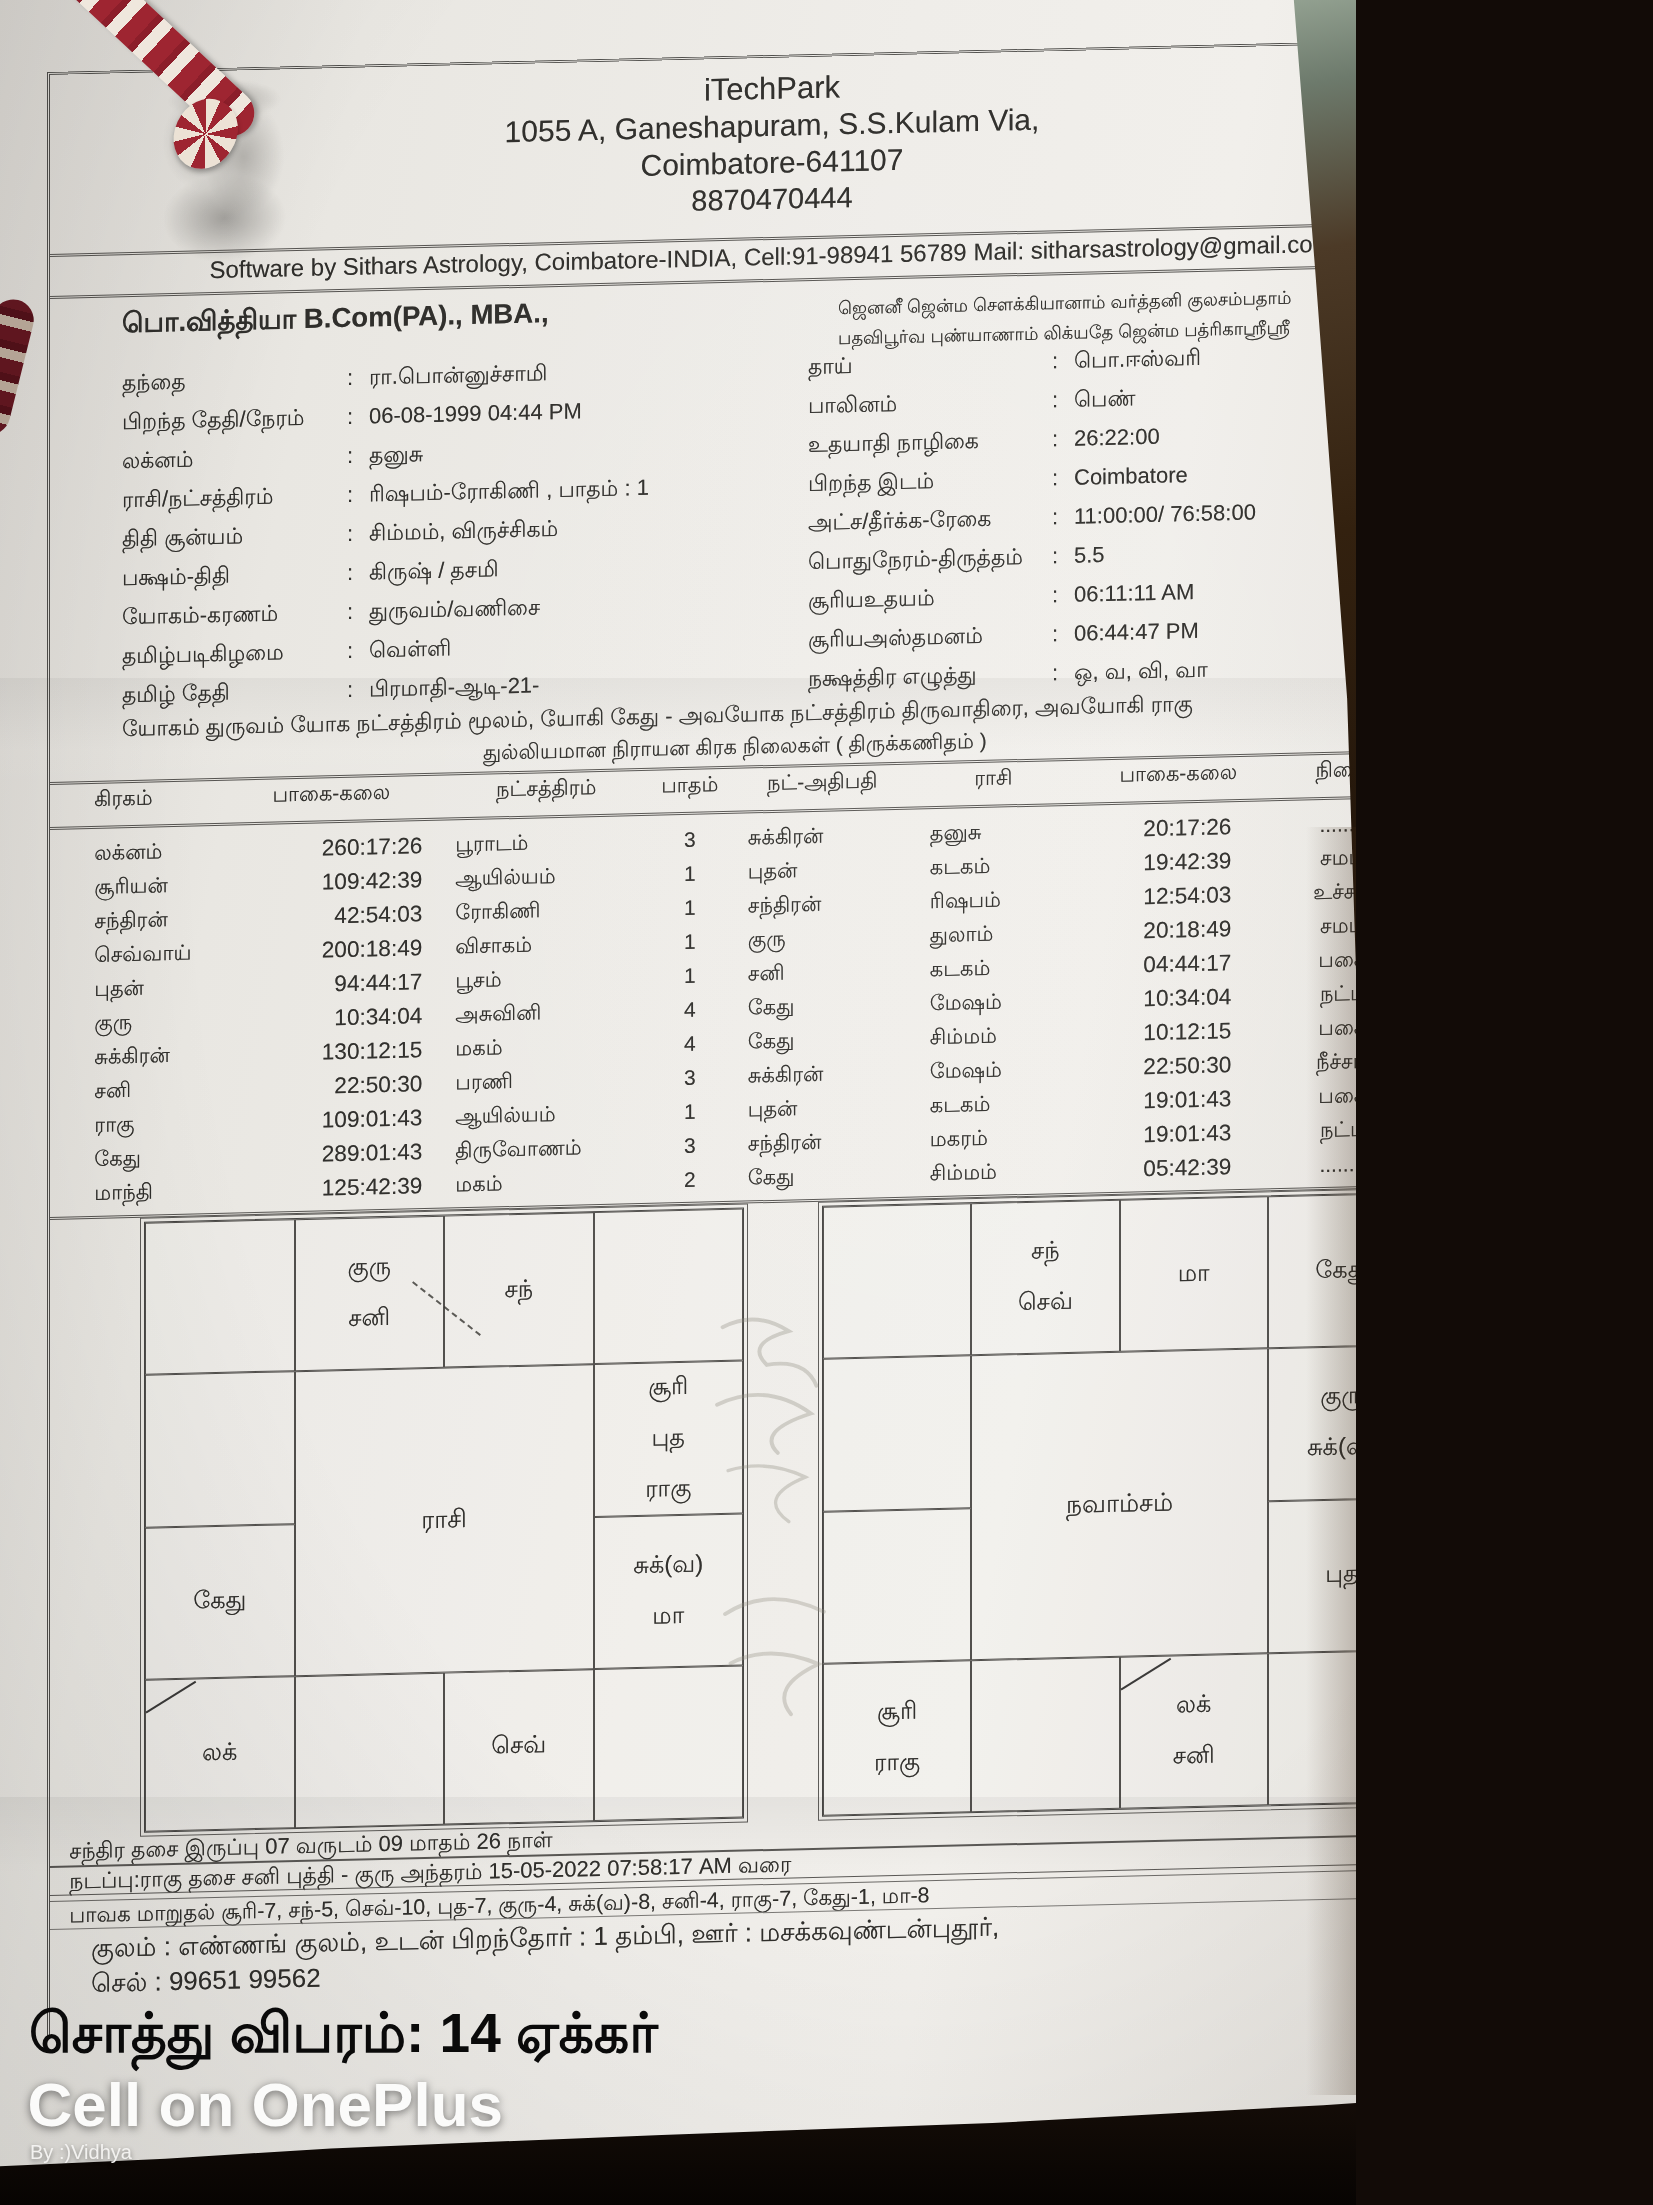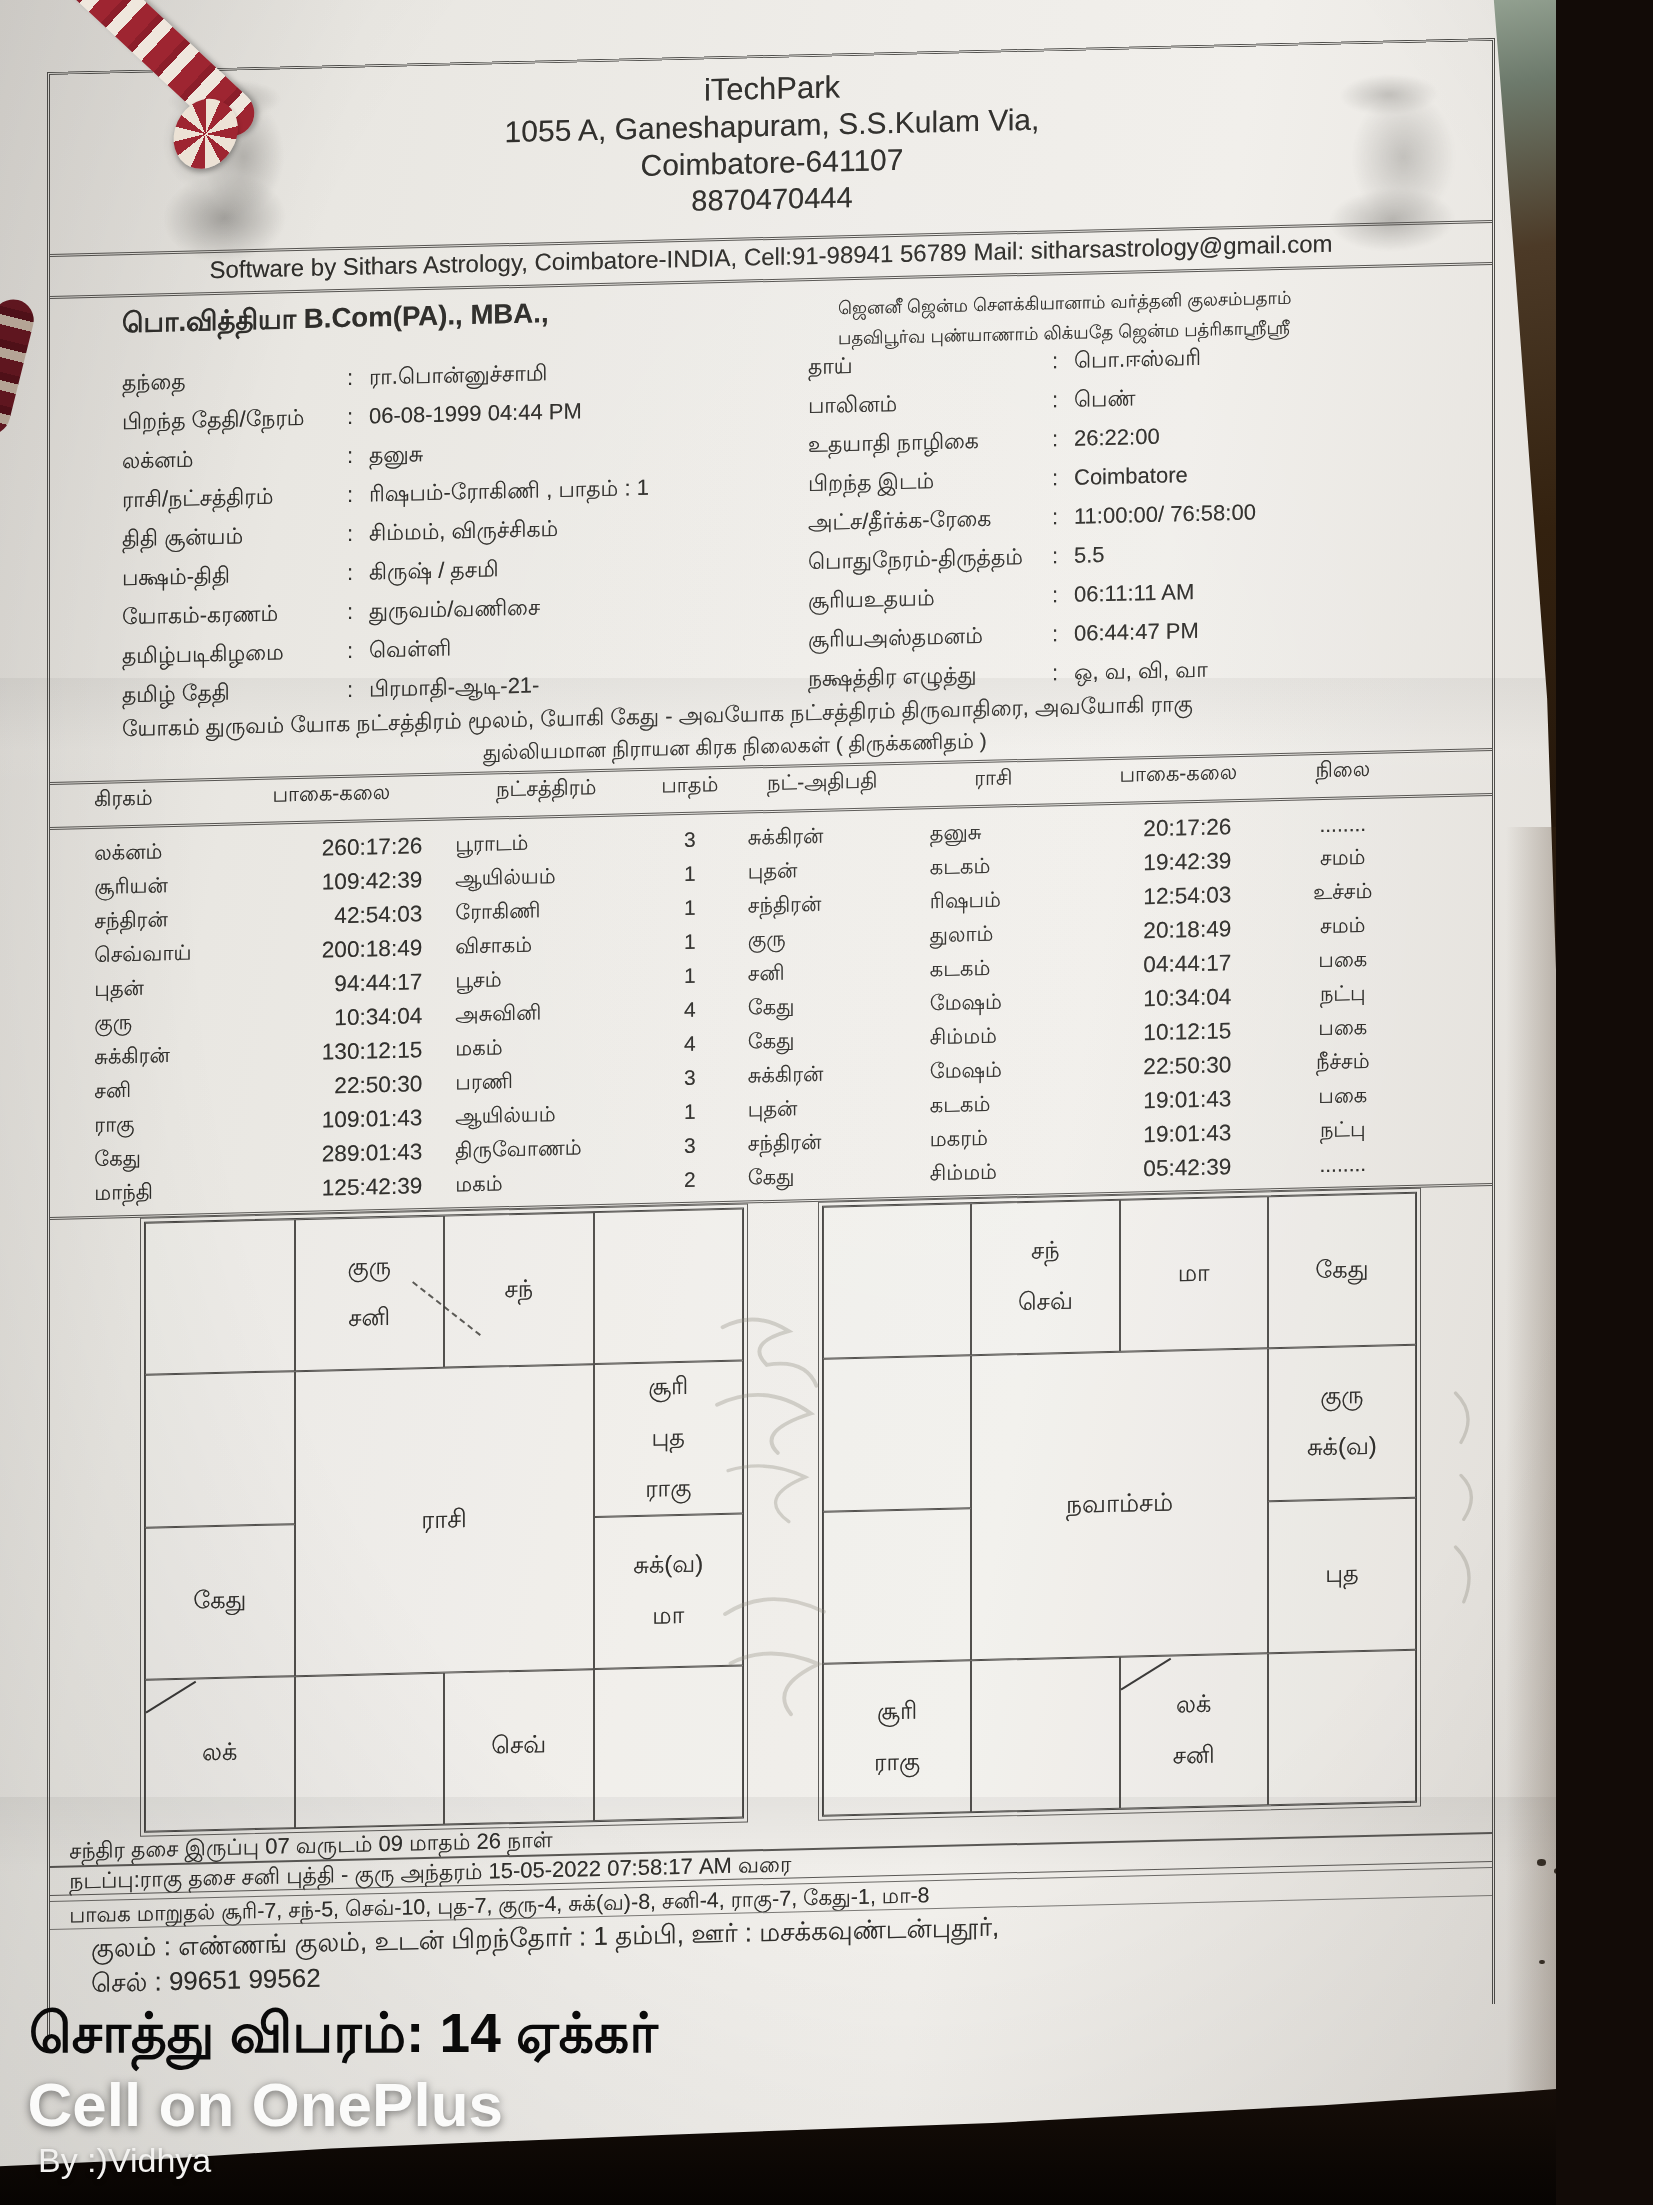--- a/index.html
+++ b/index.html
@@ -1,16 +1,16 @@
 <!DOCTYPE html>
 <html style="font-size:8.8px"><head>
 <meta charset="utf-8">
 <style>
   html,body{margin:0;padding:0;background:#120b07;}
-  #stage{position:relative;width:1556px;height:2205px;overflow:hidden;
+  #stage{position:relative;width:1356px;height:2205px;overflow:hidden;
          font-family:"Liberation Sans",sans-serif;color:#2e2d2b;
          background:linear-gradient(115deg,#3a2817 0%,#241509 40%,#150c06 100%);}
   
   .paper{position:absolute;left:0;top:0;width:1654px;height:2205px;
          background:linear-gradient(100deg,#d9d6d1 0%,#e9e7e2 18%,#efede9 45%,#f1efeb 62%,#e3e0db 88%,#dcd8d3 100%);}
   .crease1{position:absolute;left:0;top:678px;width:100%;height:121px;
            background:linear-gradient(rgba(0,0,0,0.045),rgba(255,255,255,0.03) 60%,transparent);}
   .crease2{position:absolute;left:0;top:1797px;width:100%;height:110px;
            background:linear-gradient(rgba(0,0,0,0.05),transparent 70%);}
   .vignette{position:absolute;inset:0;
@@ -107,21 +107,21 @@
   .fr3{top:1826px;border-top:1.7px solid #6b6966;}
   .fr4{top:1854px;border-top:1.1px solid #7a7875;}
   
   .scribble{position:absolute;opacity:.33;}
   .dots{position:absolute;}
   .dot{position:absolute;background:#35302a;border-radius:50%;}
   
   .property{position:absolute;left:29px;top:2001px;font-size:55px;font-weight:700;color:#0a0a0a;white-space:nowrap;}
   .wm1{position:absolute;left:27.6px;top:2069px;font-size:62px;font-weight:600;color:#fbfbfa;
        text-shadow:0 2.2px 8.8px rgba(0,0,0,0.5);white-space:nowrap;}
-  .wm2{position:absolute;left:38px;top:2141px;font-size:34px;color:#f3f2f0;
+  .wm2{position:absolute;left:30px;top:2141px;font-size:20px;color:#f3f2f0;
        text-shadow:0 1.7px 5.5px rgba(0,0,0,0.45);white-space:nowrap;}
 </style>
 </head>
 <body>
 
 <div id="stage">
   <div class="paper">
     <div class="crease1"></div>
     <div class="crease2"></div>
 

